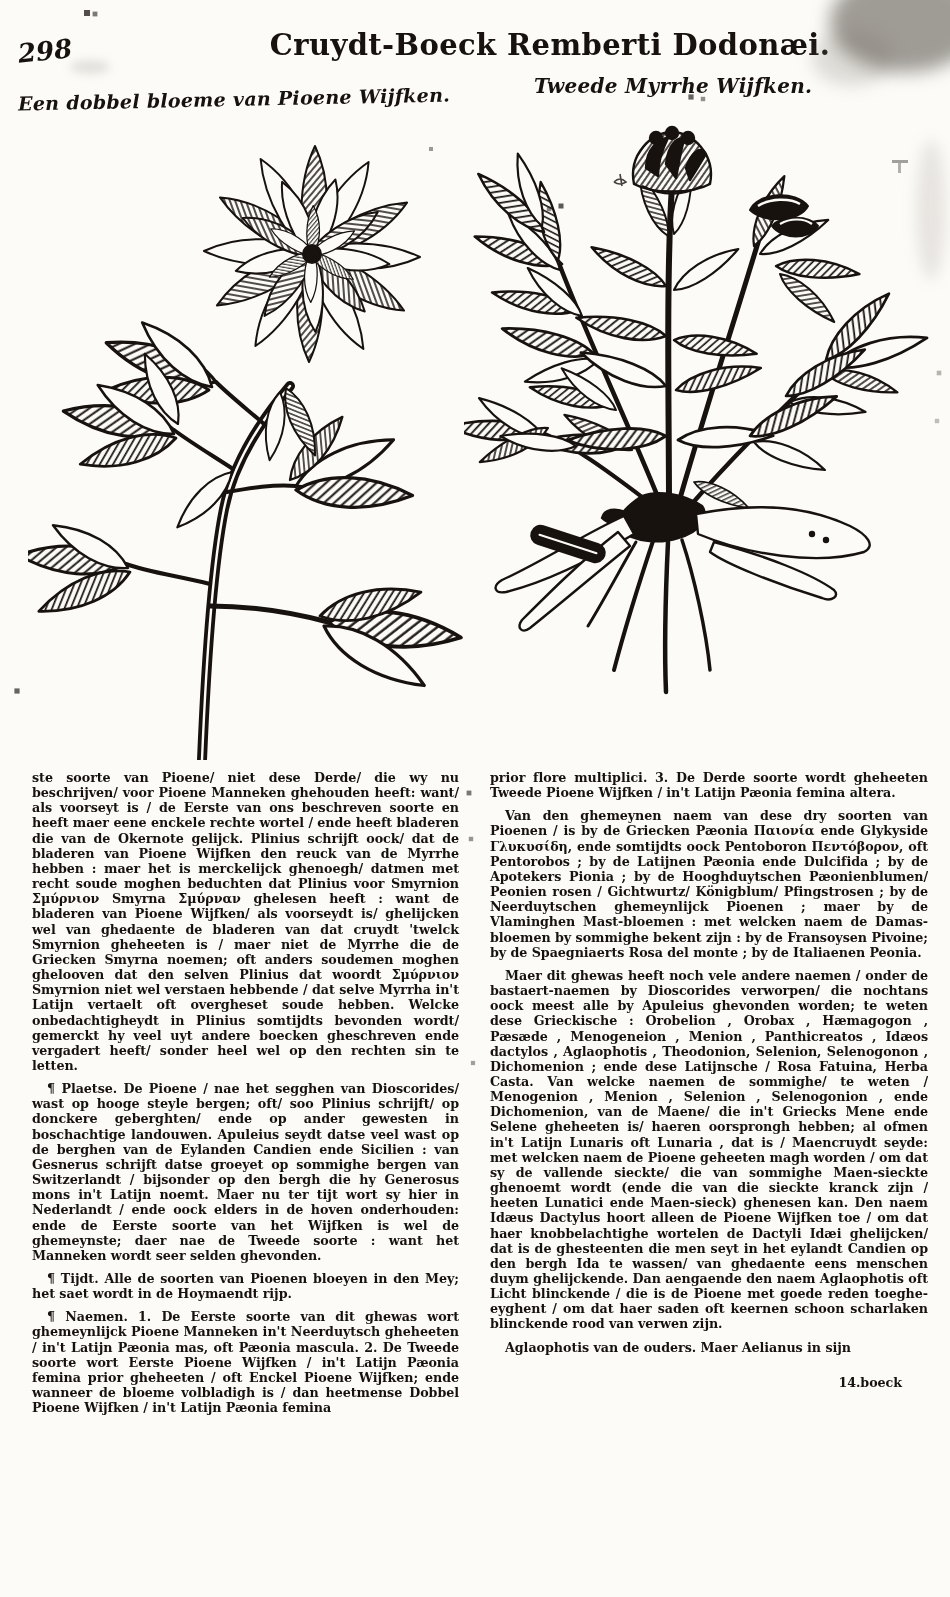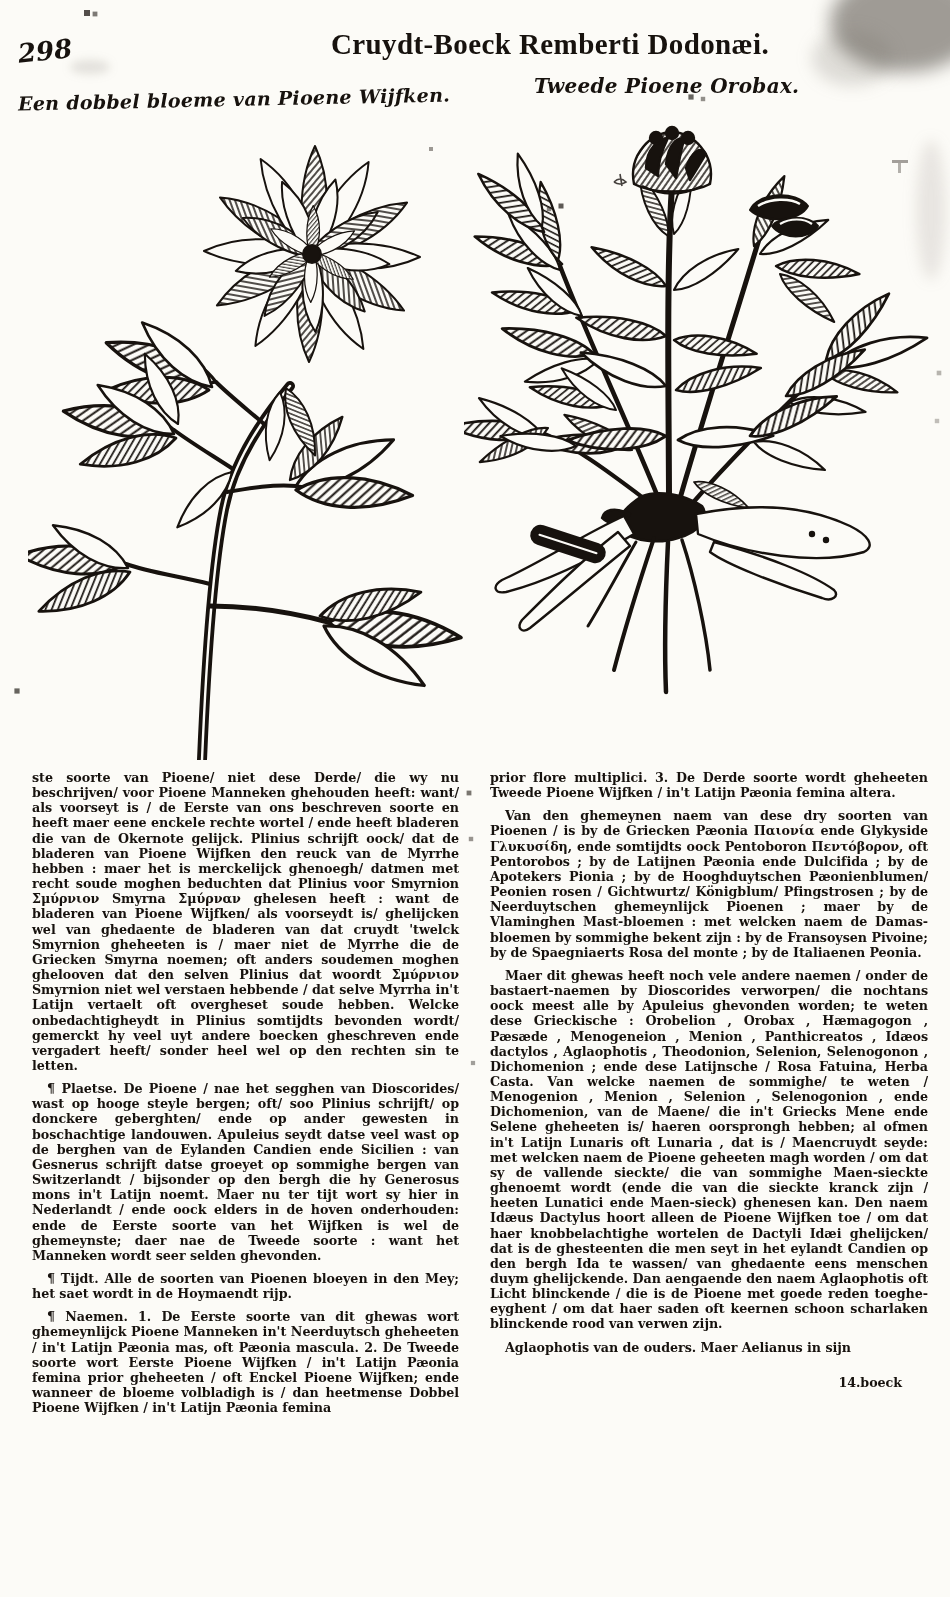--- a/index.html
+++ b/index.html
@@ -2,21 +2,21 @@
 <html><head>
 <meta charset="utf-8">
 <style>
   html,body{margin:0;padding:0;background:#dedbd4;}
   .page{position:relative;width:950px;height:1597px;margin:0 auto;background:#fcfbf7;
         font-family:"DejaVu Serif",serif;color:#17120e;overflow:hidden;}
   
   .pagenum{position:absolute;left:18px;top:36px;font-size:26px;font-style:italic;
            transform:rotate(-6deg);font-weight:600;}
   .header{position:absolute;left:150px;right:0;top:28px;text-align:center;
-          font-size:29px;font-weight:700;letter-spacing:.4px;font-family:Liberation Serif, serif;}
+          font-size:29px;font-weight:700;letter-spacing:.4px;}
   .cap-left{position:absolute;left:18px;top:88px;font-size:19px;font-weight:700;
             font-style:italic;letter-spacing:.3px;transform:rotate(-1.2deg);}
   .cap-right{position:absolute;left:534px;top:74px;font-size:20px;font-weight:700;
              font-style:italic;letter-spacing:.3px;}
   
   .fig{position:absolute;}
   .fig-left{left:28px;top:124px;width:442px;height:636px;}
   .fig-right{left:464px;top:114px;width:478px;height:650px;}
   .fig svg{width:100%;height:100%;display:block;}
   
@@ -55,21 +55,21 @@
 </style>
 </head>
 <body>
 
 <div class="page">
 
   <div class="pagenum">298</div>
   <div class="header">Cruydt-Boeck Remberti Dodonæi.</div>
 
   <div class="cap-left">Een dobbel bloeme van Pioene Wijfken.</div>
-  <div class="cap-right">Tweede Pioene Orobax.</div>
+  <div class="cap-right">Tweede Myrrhe Wijfken.</div>
 
   <div class="fig fig-left">
     <svg viewBox="0 0 442 636">
       <defs>
         <pattern id="hatchL" patternUnits="userSpaceOnUse" width="5" height="5" patternTransform="rotate(40)">
           <rect width="5" height="5" fill="#fcfbf7"></rect>
           <line x1="1" y1="0" x2="1" y2="5" stroke="#17120e" stroke-width="1.5"></line>
         </pattern>
         <path id="petalA" d="M0,8 C16,-18 22,-68 3,-108 C-15,-70 -14,-18 0,8 Z"></path>
         <path id="petalB" d="M0,6 C13,-14 18,-50 2,-78 C-12,-52 -11,-14 0,6 Z"></path>

